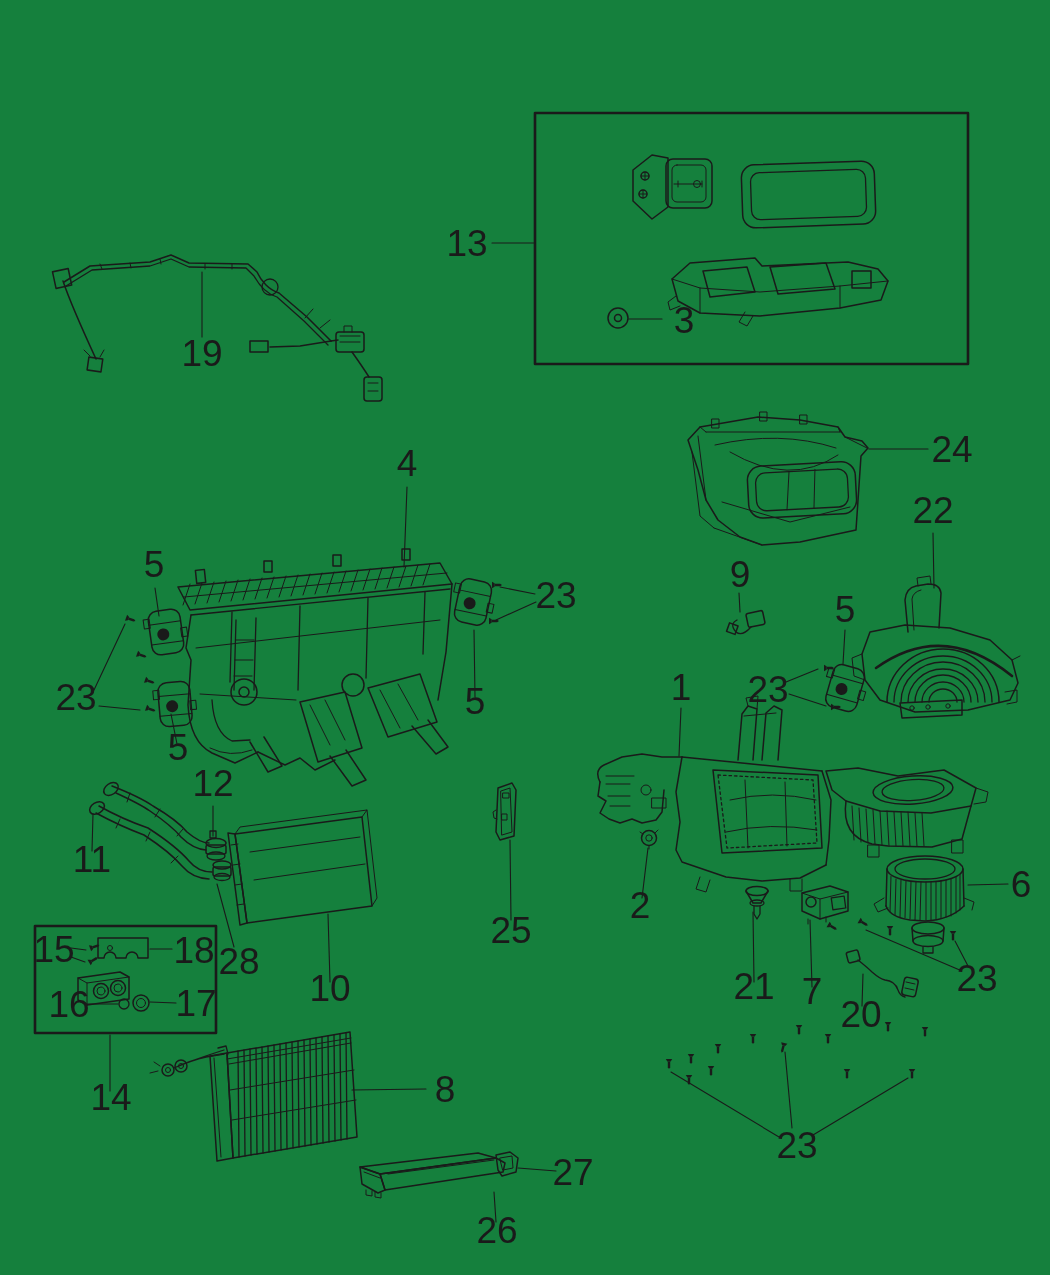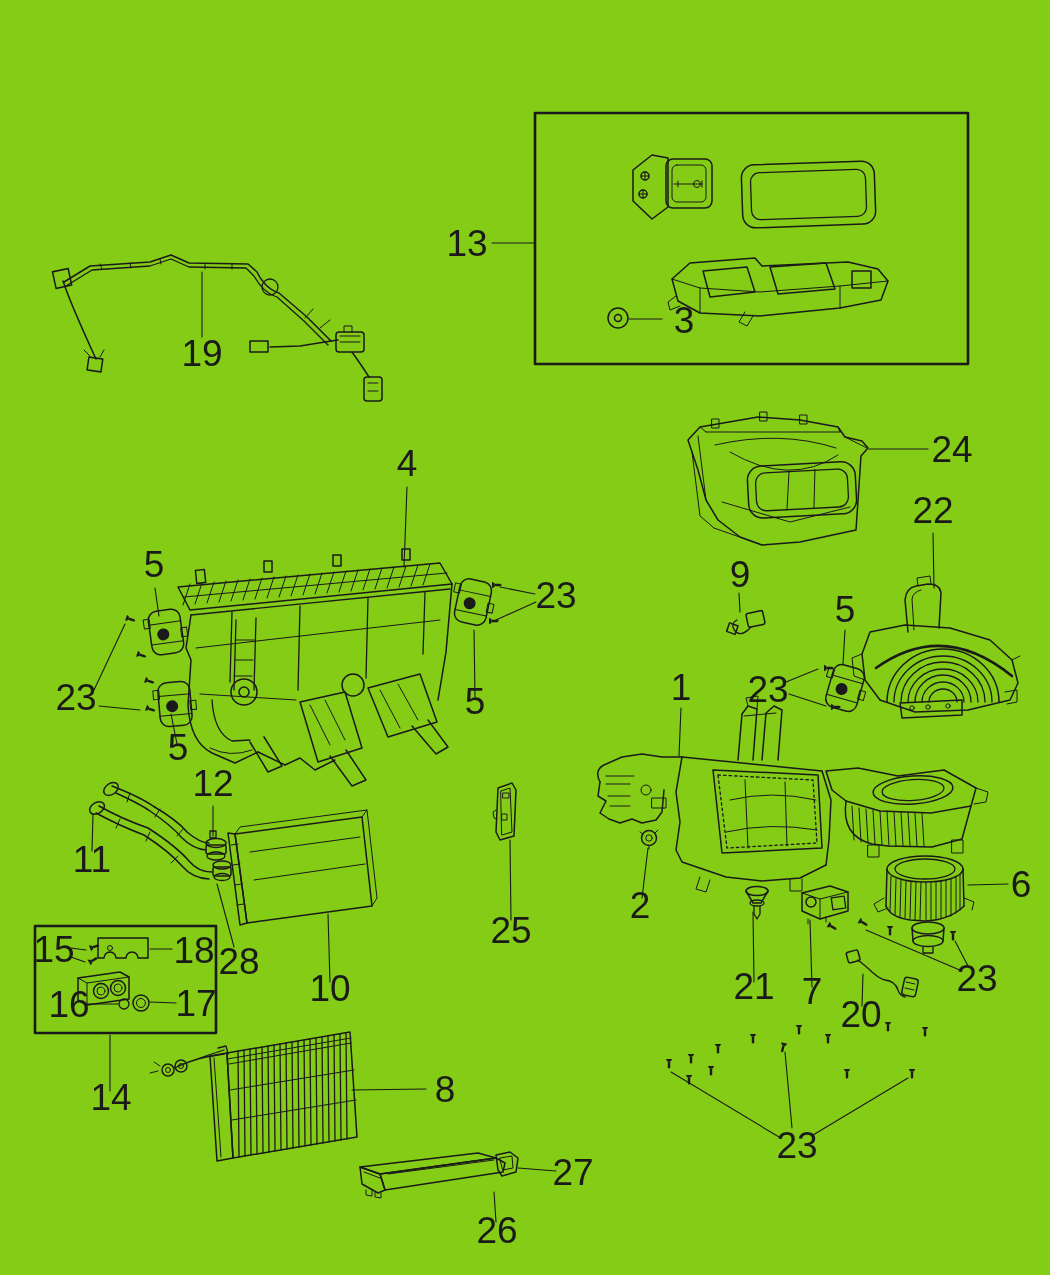--- a/index.html
+++ b/index.html
@@ -1,16 +1,16 @@
 <!DOCTYPE html>
 <html><head>
 <meta charset="utf-8">
 <style>
   html,body{margin:0;padding:0;background:#ffffff;}
-  .page{position:relative;width:1050px;height:1275px;background:#84cc16;overflow:hidden;}
+  .page{position:relative;width:1050px;height:1275px;background:#15803d;overflow:hidden;}
   svg{display:block;}
   svg path,svg line,svg rect,svg circle,svg ellipse,svg polygon,svg polyline{
     fill:none;stroke:#1a1a1a;stroke-width:1.5;stroke-linecap:round;stroke-linejoin:round;}
   .thin{stroke-width:1 !important;}
   .med{stroke-width:1.3 !important;}
   .bold{stroke-width:2.6 !important;}
   .leader{stroke-width:1.1 !important;}
   .dark{fill:#1a1a1a !important;stroke:none !important;}
   .dash{stroke-dasharray:2.5,3;}
   text.lbl{font-family:"Liberation Sans",sans-serif;font-size:37px;fill:#1a1a1a;

